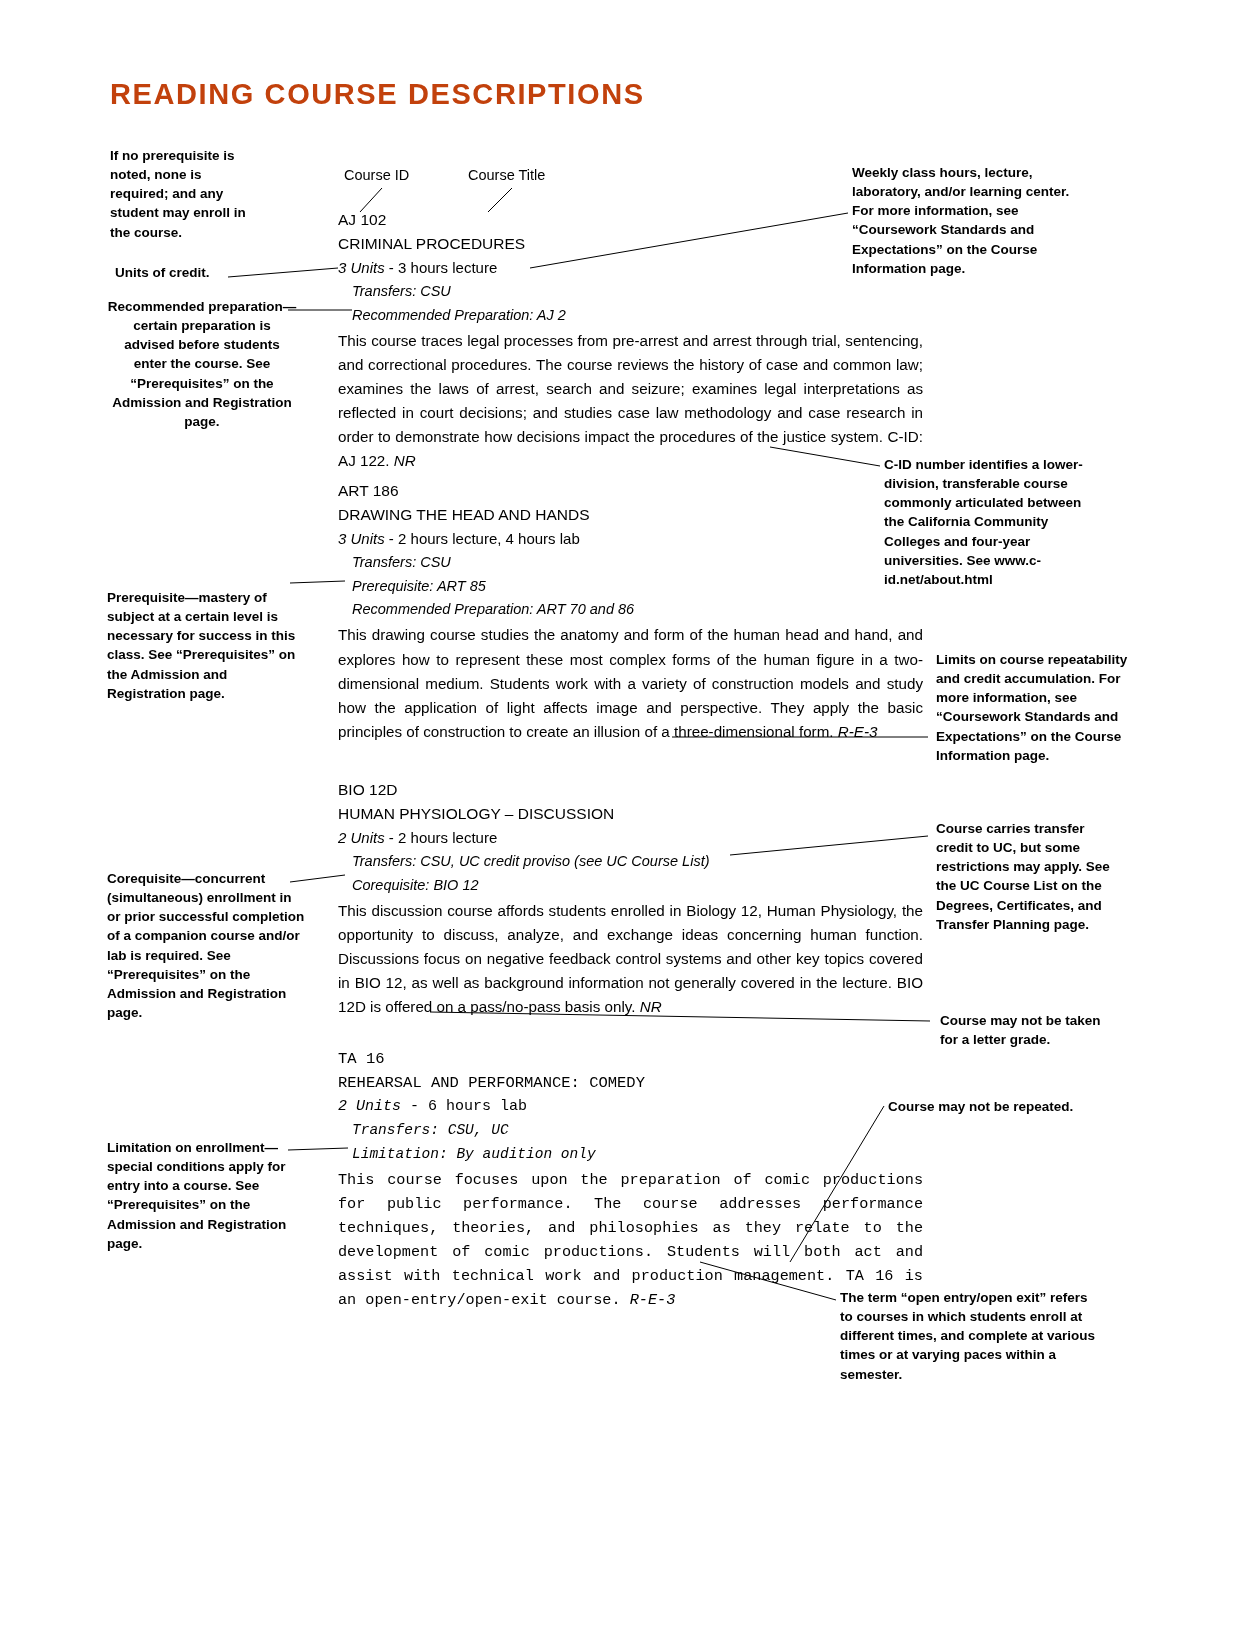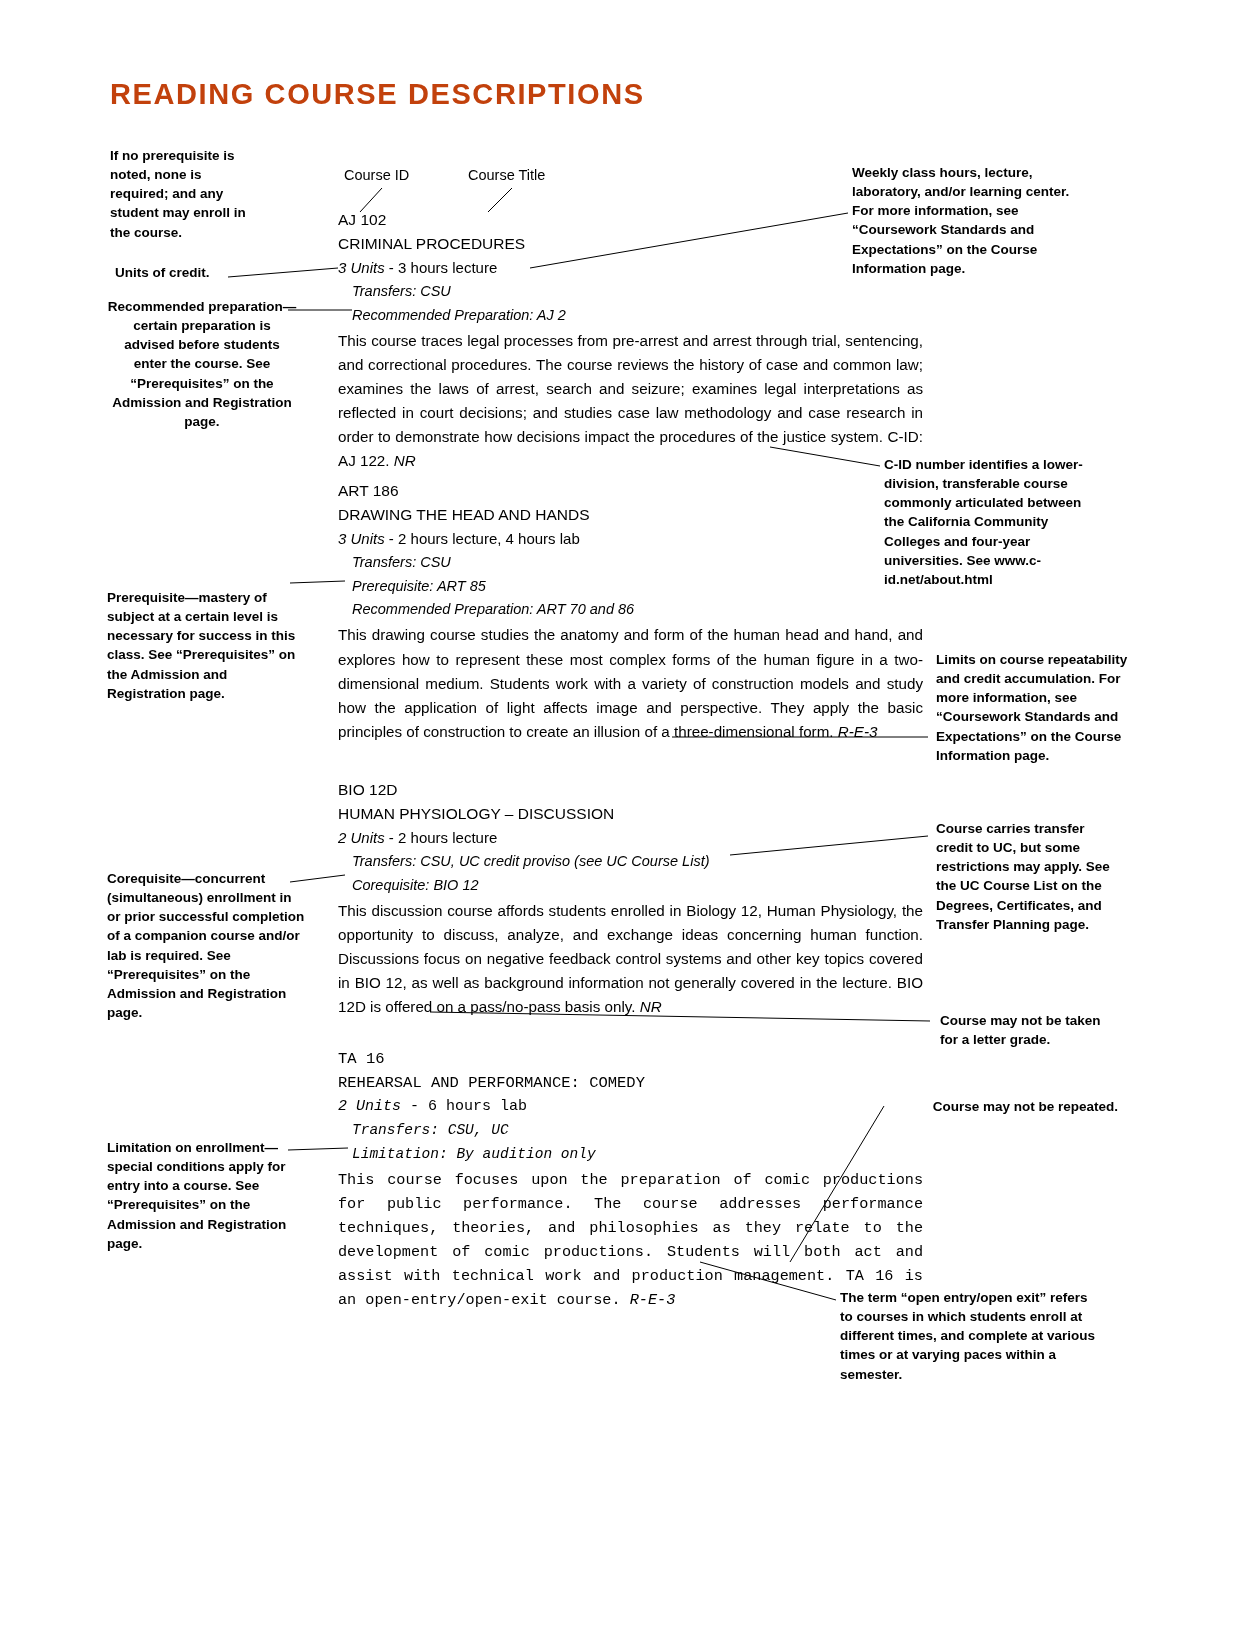--- a/index.html
+++ b/index.html
@@ -136,21 +136,21 @@
   <div class="note" style="left:852px; top:163px; width:225px;">Weekly class hours, lecture, laboratory, and/or learning center. For more information, see “Coursework Standards and Expectations” on the Course Information page.</div>
 
   <div class="note" style="left:936px; top:650px; width:200px;">Limits on course repeatability and credit accumulation. For more information, see “Coursework Standards and Expectations” on the Course Information page.</div>
 
   <div class="note" style="left:884px; top:455px; width:218px;">C-ID number identifies a lower-division, transferable course commonly articulated between the California Community Colleges and four-year universities. See www.c-id.net/about.html</div>
 
   <div class="note" style="left:936px; top:819px; width:180px;">Course carries transfer credit to UC, but some restrictions may apply. See the UC Course List on the Degrees, Certificates, and Transfer Planning page.</div>
 
   <div class="note" style="left:940px; top:1011px; width:180px;">Course may not be taken for a letter grade.</div>
 
-  <div class="note" style="left:888px; top:1097px; width:230px;text-align:right;">Course may not be repeated.</div>
+  <div class="note" style="left:888px; top:1097px; width:230px;">Course may not be repeated.</div>
 
   <div class="note" style="left:840px; top:1288px; width:258px;">The term “open entry/open exit” refers to courses in which students enroll at different times, and complete at various times or at varying paces within a semester.</div>
 
   <div class="note" style="left:344px; top:165px; width:110px; font-weight:normal; font-size:14.5px;">Course ID</div>
 
   <div class="note" style="left:468px; top:165px; width:130px; font-weight:normal; font-size:14.5px;">Course Title</div>
 
   <div class="course" style="left:338px; top:208px;">
     <div class="course-id">AJ 102</div>
     <div class="course-title">CRIMINAL PROCEDURES</div>

